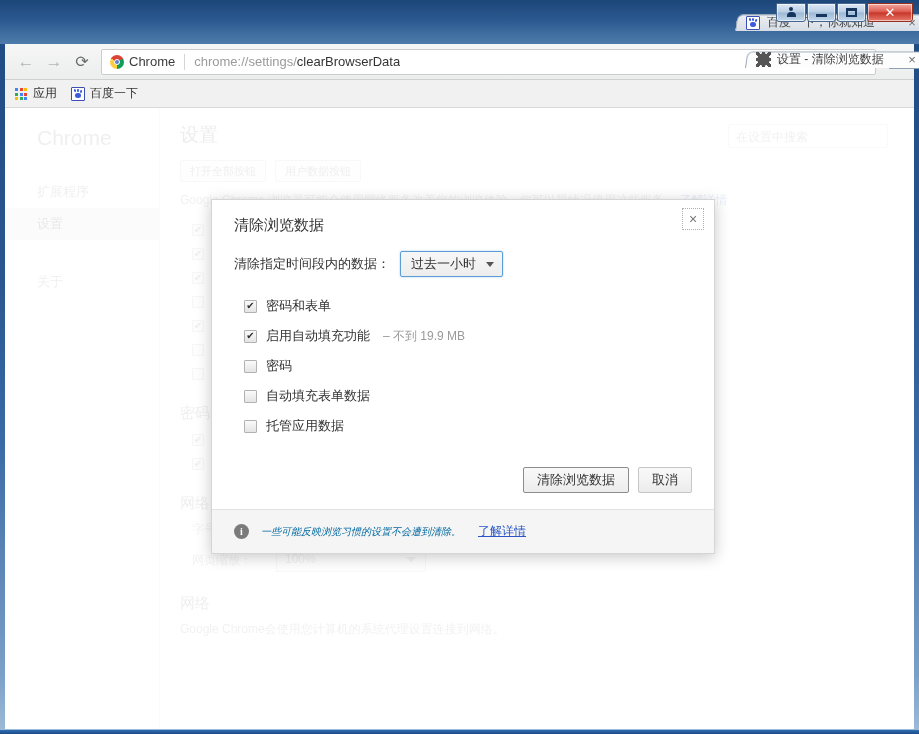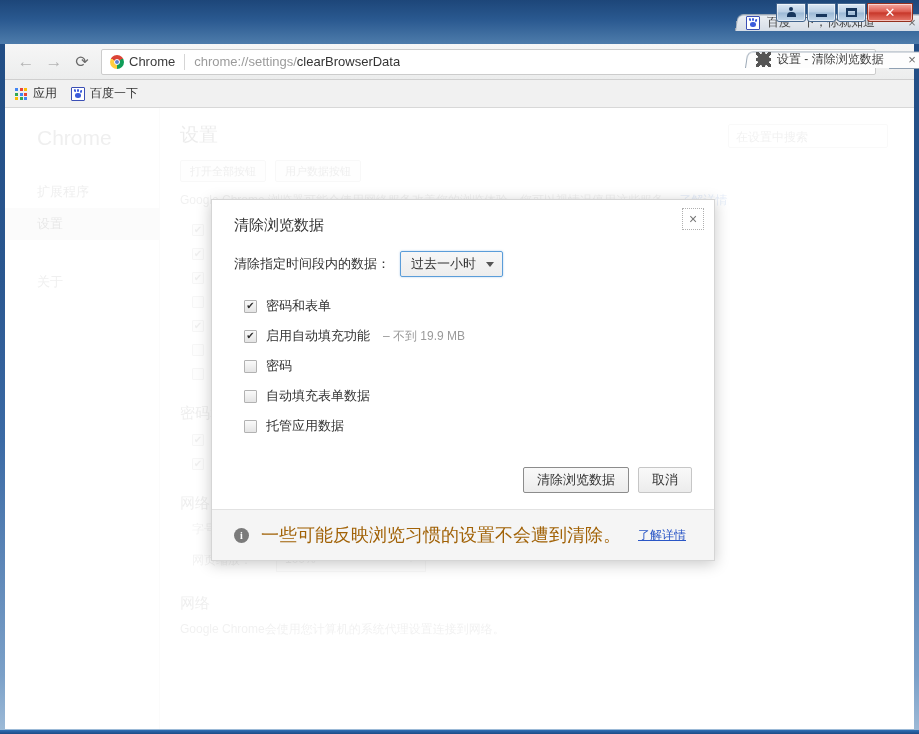--- a/index.html
+++ b/index.html
@@ -250,21 +250,21 @@
   .btn.default { border-color: #8c8c8c; }
   .dlg-foot {
     border-top: 1px solid #e2e2e2; background: #f5f5f5;
     padding: 13px 22px; display: flex; align-items: center; gap: 12px;
   }
   .info-ico {
     width: 15px; height: 15px; flex:0 0 15px; border-radius: 50%; background: #7b7b7b;
     color:#fff; font-size: 10px; font-weight: bold; font-family:"Liberation Serif",serif;
     display:flex;align-items:center;justify-content:center;
   }
-  .foot-text { font-size: 18px; color: #a16207; }
+  .foot-text { font-size: 10px; color: #0369a1; font-style: italic; }
   .foot-link { font-size: 12px; color: #2a56c6; text-decoration: underline; margin-left: 5px; }
 
   .taskbar-strip { position:absolute; left:0; right:0; bottom:0; height:4px;
                    background: linear-gradient(180deg,#2f6fb5,#1d4a85); z-index: 50; }
 </style>
 </head>
 <body>
 
 <div class="window">
   <div class="chrome-top"></div>

